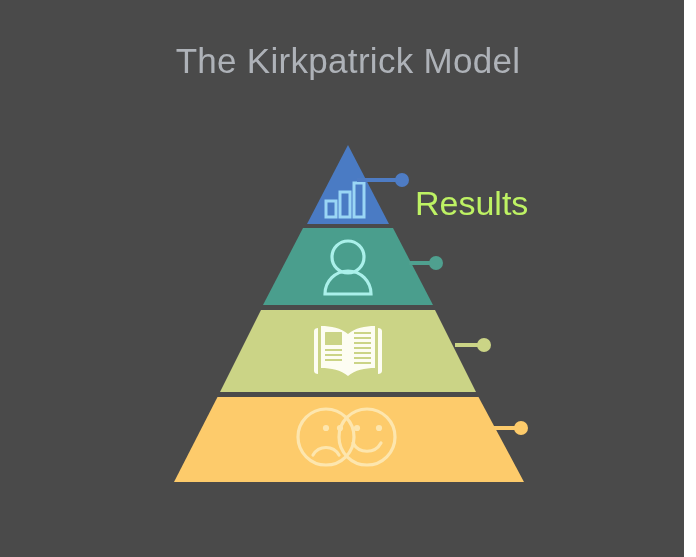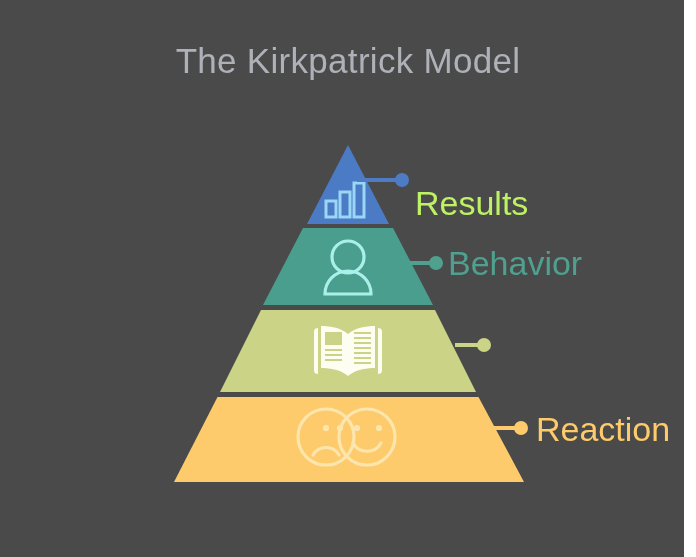--- a/index.html
+++ b/index.html
@@ -134,18 +134,16 @@
 
       <g>
         <line x1="357" y1="180" x2="399" y2="180" stroke="#4e7cc4" stroke-width="4"></line>
         <circle cx="402" cy="180" r="7" fill="#4e7cc4"></circle>
       </g>
     </g>
   </svg>
 
   <div class="tier-label" id="label-results">Results</div>
 
-  <div class="tier-label" id="label-behavior">Behavior</div>
 
 
-  <div class="tier-label" id="label-reaction">Reaction</div>
 
 </div>
 
 </body></html>

